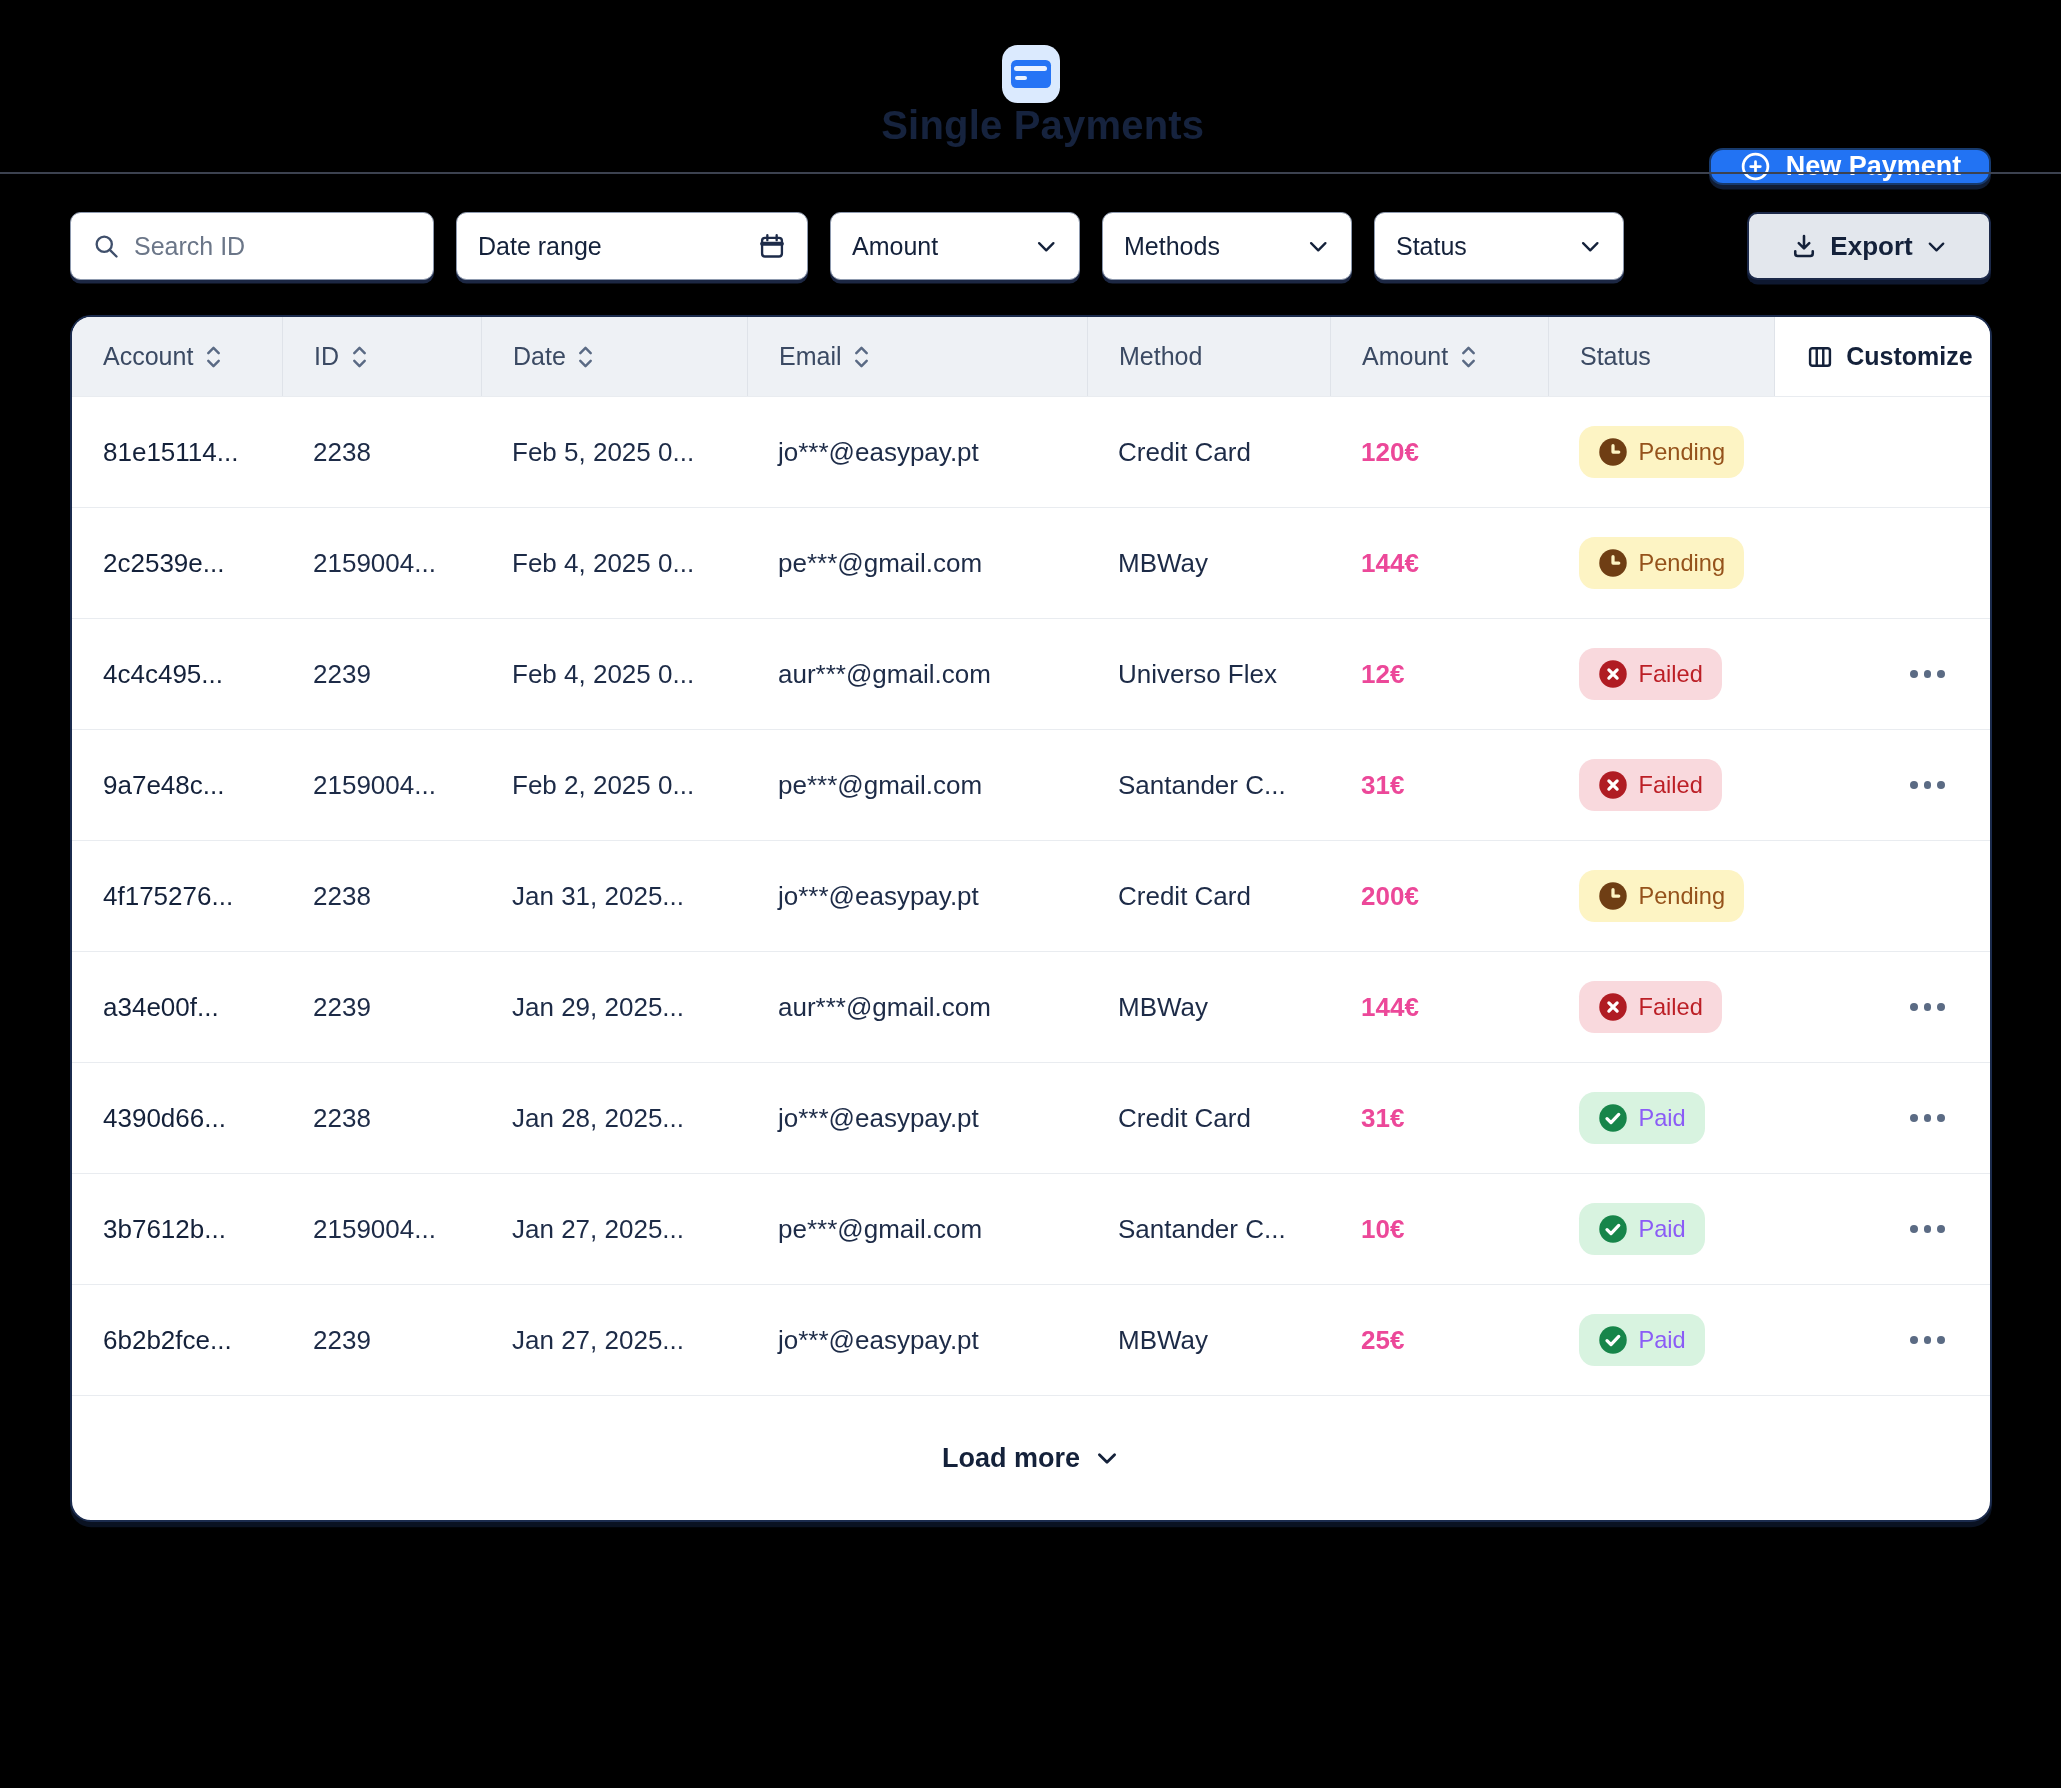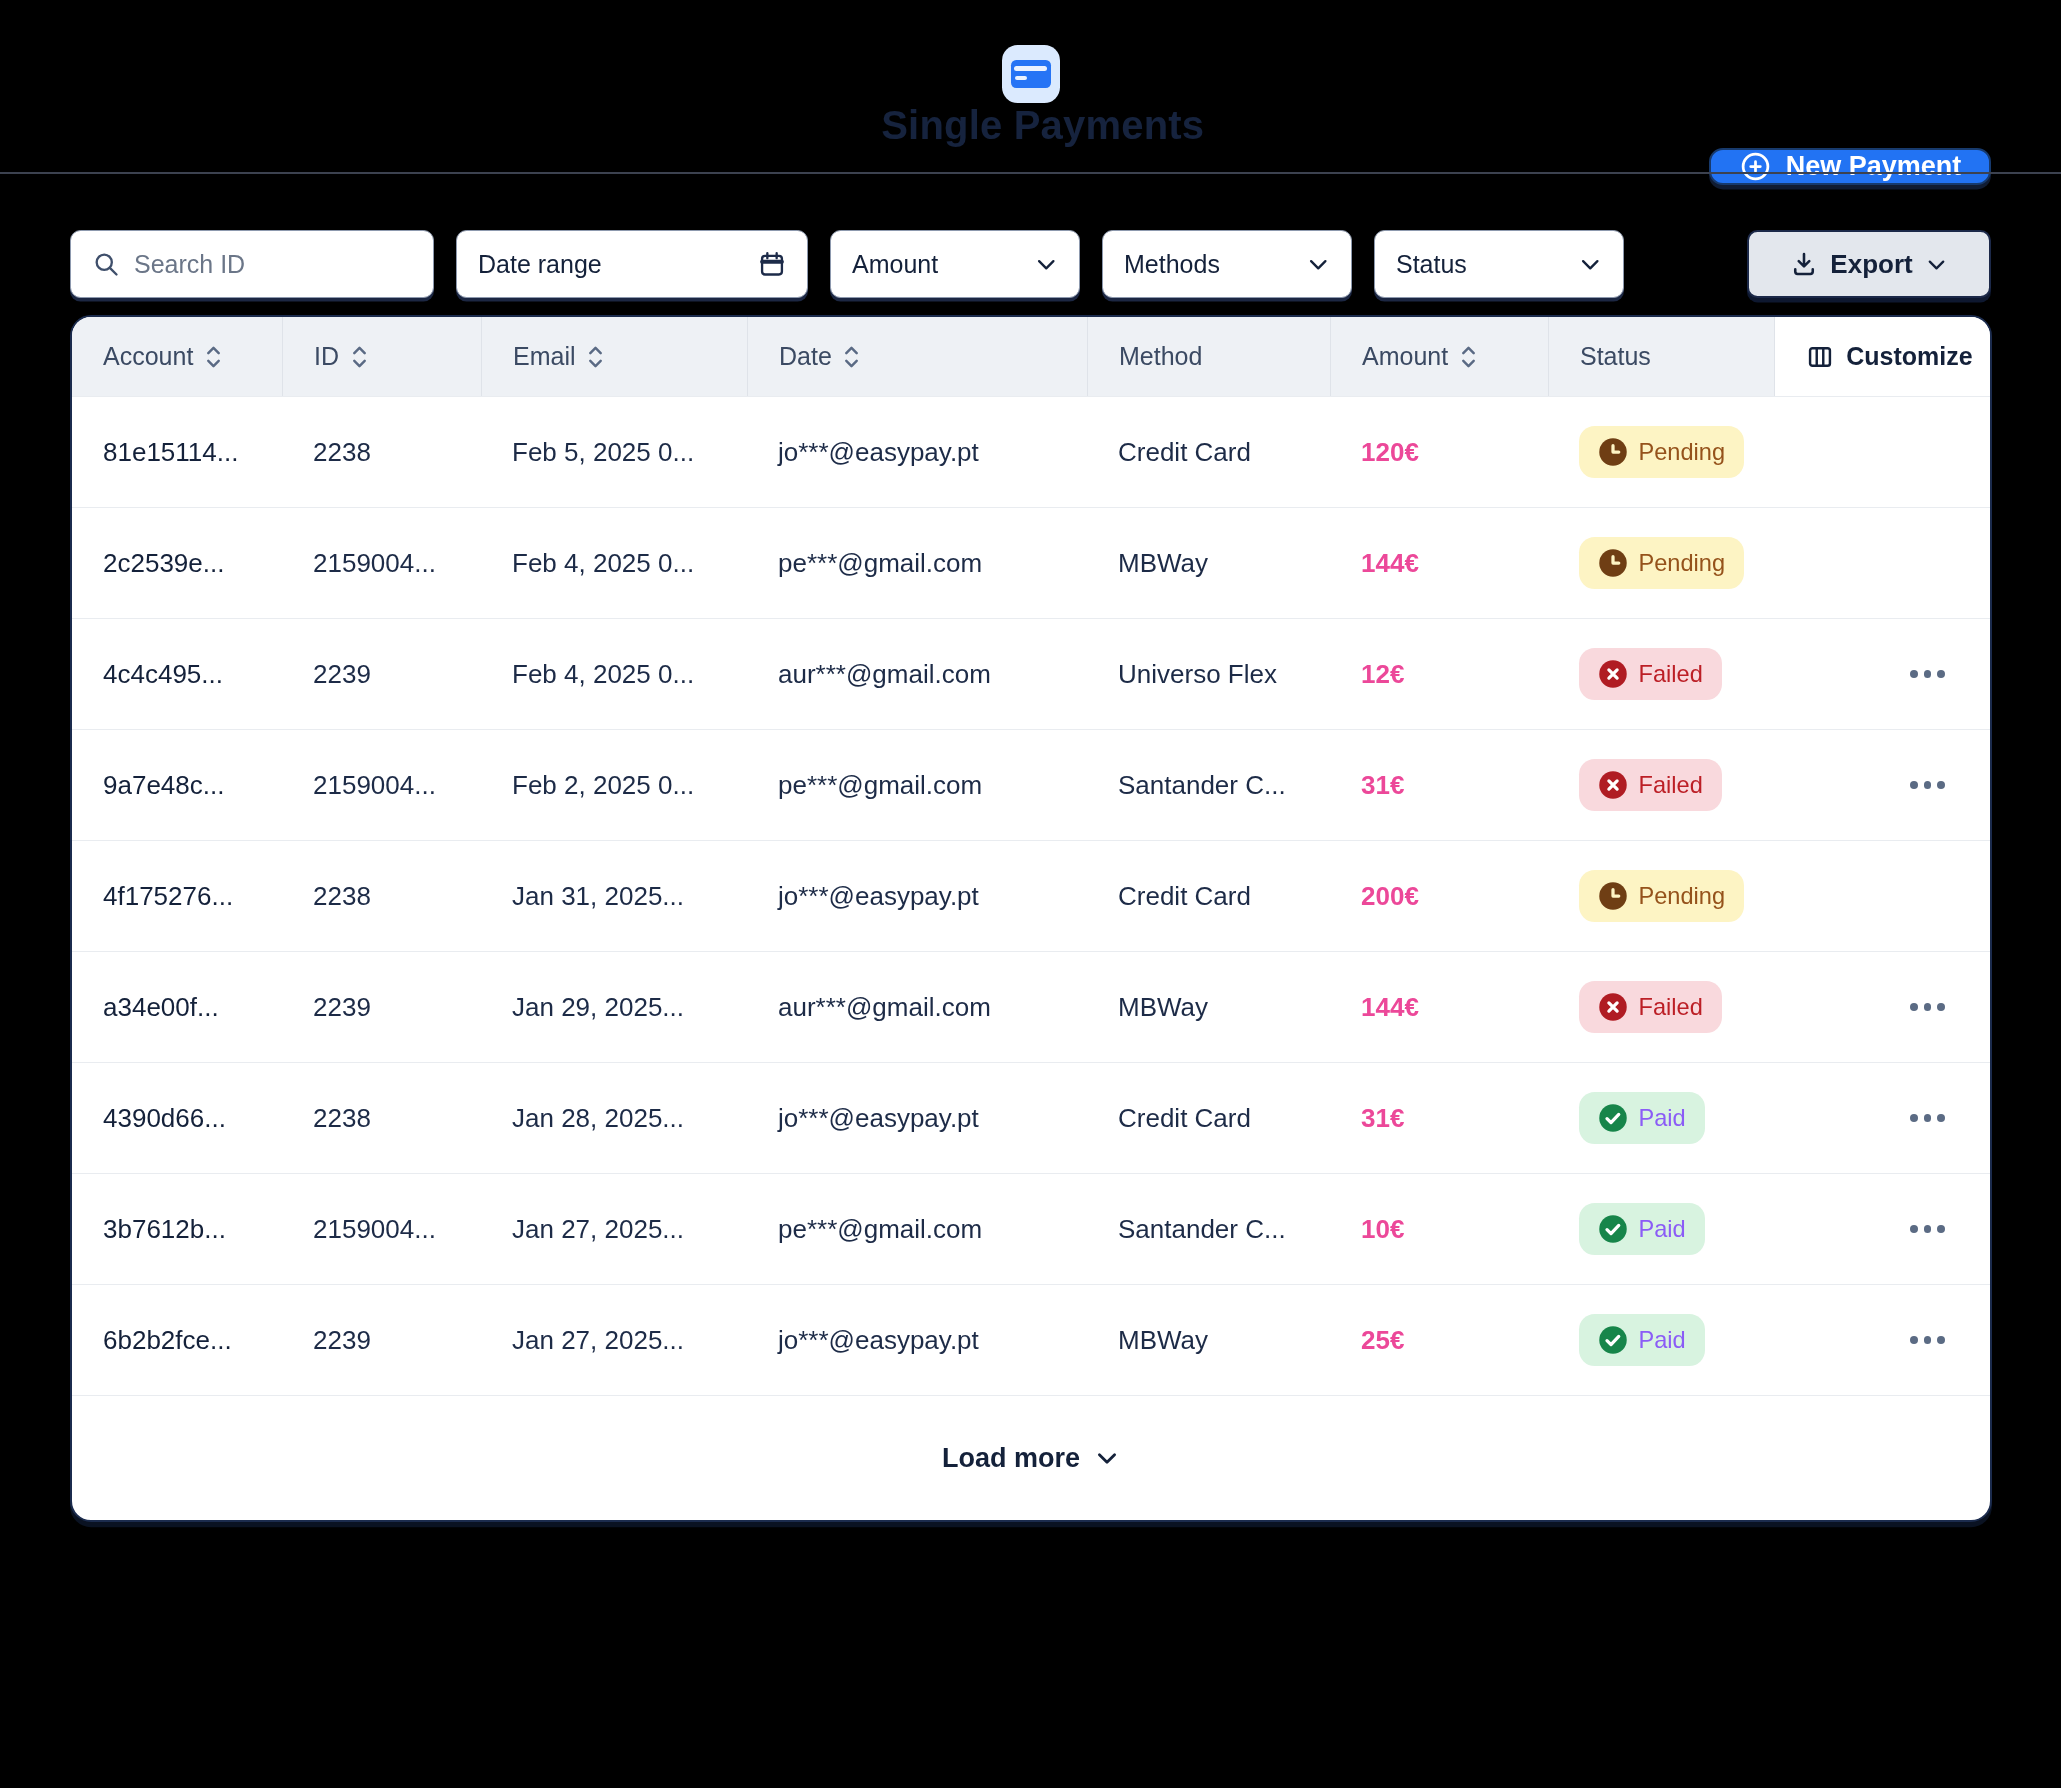--- a/index.html
+++ b/index.html
@@ -31,21 +31,21 @@
     margin-left:auto; width:282px; height:57px; border-radius:14px;
     background:#2273f3; border:2.6px solid #173a6d;
     box-shadow:0 4.4px 0 #101c33;
     display:flex; align-items:center; justify-content:center; gap:14px;
     color:#fff; font-size:27px; font-weight:700; cursor:pointer;
   }
   .header-divider { position:absolute; left:0; right:0; top:172px; height:1.7px; background:#3c4250; }
 
   
   .filter-row {
-    position:absolute; left:70px; right:70px; top:230px; height:68px;
+    position:absolute; left:70px; right:70px; top:212px; height:68px;
     display:flex; gap:22px; align-items:stretch;
   }
   .filter-control {
     background:#fff; border:1.7px solid #8d99ae; border-radius:10.5px;
     box-shadow:0 3.5px 0 #1c2743;
     display:flex; align-items:center; padding:0 21px; gap:14px;
     font-size:25px; color:#14213a;
   }
   .filter-search { width:364px; }
   .filter-search input {
@@ -214,30 +214,30 @@
       <div class="th">
         <span>ID</span>
         <span style="display: flex;">
           <svg width="19" height="26" viewBox="0 0 14 20" fill="none" stroke="#5a6a84" stroke-width="1.9" stroke-linecap="round" stroke-linejoin="round">
             <path d="M3 7 7 3l4 4"></path>
             <path d="M3 13l4 4 4-4"></path>
           </svg>
         </span>
       </div>
       <div class="th">
-        <span>Email</span>
+        <span>Date</span>
         <span style="display: flex;">
           <svg width="19" height="26" viewBox="0 0 14 20" fill="none" stroke="#5a6a84" stroke-width="1.9" stroke-linecap="round" stroke-linejoin="round">
             <path d="M3 7 7 3l4 4"></path>
             <path d="M3 13l4 4 4-4"></path>
           </svg>
         </span>
       </div>
       <div class="th">
-        <span>Date</span>
+        <span>Email</span>
         <span style="display: flex;">
           <svg width="19" height="26" viewBox="0 0 14 20" fill="none" stroke="#5a6a84" stroke-width="1.9" stroke-linecap="round" stroke-linejoin="round">
             <path d="M3 7 7 3l4 4"></path>
             <path d="M3 13l4 4 4-4"></path>
           </svg>
         </span>
       </div>
       <div class="th">
         <span>Method</span>
       </div>

